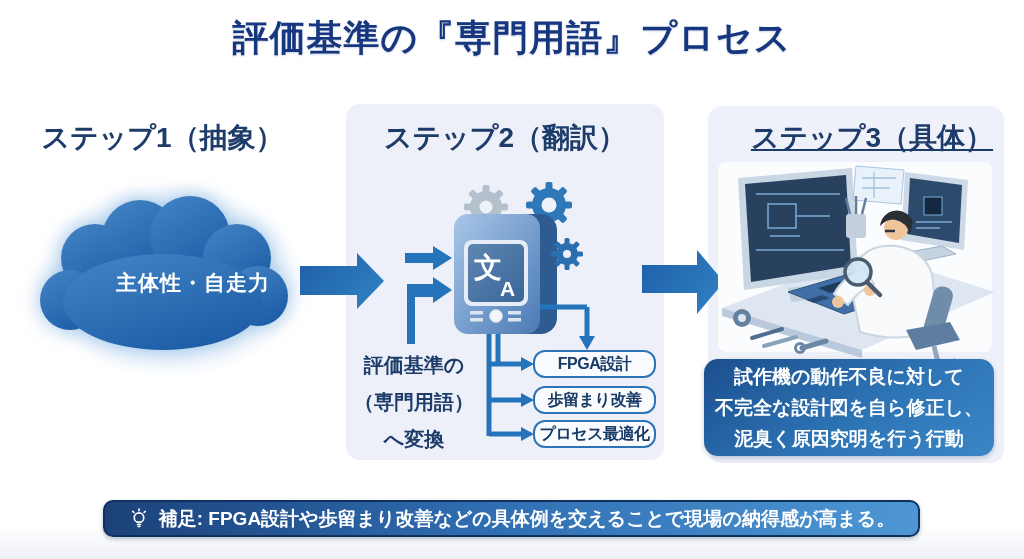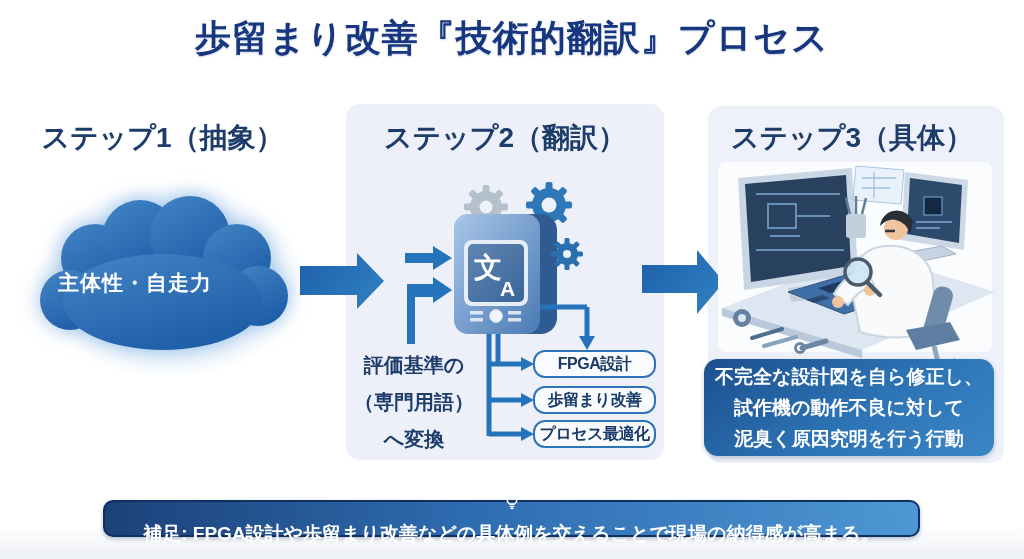--- a/index.html
+++ b/index.html
@@ -19,23 +19,23 @@
   .glow{
     position:absolute;left:5px;top:160px;width:330px;height:240px;
     background:radial-gradient(closest-side,rgba(140,185,230,.55),rgba(175,210,240,.33) 58%,rgba(255,255,255,0) 82%);
   }
   .art{position:absolute;left:0;top:0;z-index:2;pointer-events:none;}
   .step-header{
     position:absolute;top:119px;text-align:center;font-size:28px;font-weight:800;color:#1d3c69;z-index:3;
   }
   .h1{left:40px;width:245px;}
   .h2{left:346px;width:318px;}
-  .h3{left:704px;width:296px;}
+  .h3{left:724px;width:296px;text-decoration:underline;}
   .cloud-label{
-    position:absolute;left:58px;top:269px;width:212px;text-align:left;z-index:3;
+    position:absolute;left:58px;top:269px;width:212px;text-align:right;z-index:3;
     font-size:21px;font-weight:800;color:#ffffff;letter-spacing:1px;
   }
   .input-note{
     position:absolute;left:344px;top:347px;width:140px;text-align:center;z-index:3;
     font-size:20px;font-weight:800;color:#1d3c69;line-height:37px;
   }
   .out-box{
     position:absolute;left:533px;width:123px;height:28px;z-index:3;
     background:#f9fbff;border:2px solid #2d74b6;border-radius:12px;
     display:flex;align-items:center;justify-content:center;
@@ -51,21 +51,20 @@
     color:#ffffff;font-size:19px;font-weight:800;line-height:31px;text-align:center;
     box-shadow:0 2px 5px rgba(20,50,100,.25);
   }
   .footnote{
     position:absolute;left:103px;top:500px;width:817px;height:37px;z-index:3;box-sizing:border-box;
     background:linear-gradient(90deg,#1c4179 0%,#2e6cb0 45%,#4e97d4 100%);
     border:2px solid #10305f;border-radius:10px;
     display:flex;align-items:center;justify-content:center;gap:9px;
     color:#ffffff;font-size:19px;font-weight:800;
     box-shadow:0 2px 4px rgba(16,48,95,.3);
-    flex-direction:column;
   }
   .bulb{width:22px;height:22px;flex:0 0 auto;}
 </style>
 </head>
 <body>
 
 <div class="canvas">
 
   <div class="glow"></div>
   <div class="panel panel2"></div>
@@ -218,41 +217,41 @@
 
       <circle cx="742" cy="318" r="9" fill="#64809f"></circle>
         <circle cx="742" cy="318" r="4" fill="#dde6f0"></circle>
       <path d="M752,338 L782,329" stroke="#4f6f92" stroke-width="4" stroke-linecap="round"></path>
       <path d="M764,346 L796,337" stroke="#8aa3bd" stroke-width="4" stroke-linecap="round"></path>
       <path d="M802,348 L826,341" stroke="#6b87a6" stroke-width="5" stroke-linecap="round"></path>
       <circle cx="800" cy="348" r="4.5" fill="none" stroke="#6b87a6" stroke-width="3"></circle>
     </g>
   </svg>
 
-  <div class="title">歩留まり改善『技術的翻訳』プロセス</div>
+  <div class="title">評価基準の『専門用語』プロセス</div>
 
   <div class="step-header h1">ステップ1（抽象）</div>
   <div class="step-header h2">ステップ2（翻訳）</div>
   <div class="step-header h3">ステップ3（具体）</div>
 
   <div class="cloud-label">主体性・自走力</div>
 
   <div class="input-note">
     <div>評価基準の</div>
     <div>（専門用語）</div>
     <div>へ変換</div>
   </div>
 
   <div class="out-box out1">FPGA設計</div>
   <div class="out-box out2">歩留まり改善</div>
   <div class="out-box out3">プロセス最適化</div>
 
   <div class="action-box">
+    <div>試作機の動作不良に対して</div>
     <div>不完全な設計図を自ら修正し、</div>
-    <div>試作機の動作不良に対して</div>
     <div>泥臭く原因究明を行う行動</div>
   </div>
 
   <div class="footnote">
     <svg class="bulb" viewBox="0 0 24 24">
       <g stroke="#ffffff" stroke-width="1.8" fill="none" stroke-linecap="round">
         <circle cx="12" cy="10.5" r="5.2"></circle>
         <path d="M10,15.5 h4 M10.3,18 h3.4 M11,20.2 h2"></path>
         <path d="M12,1.2 V3 M5.2,3.6 L6.5,4.9 M18.8,3.6 L17.5,4.9"></path>
       </g>

